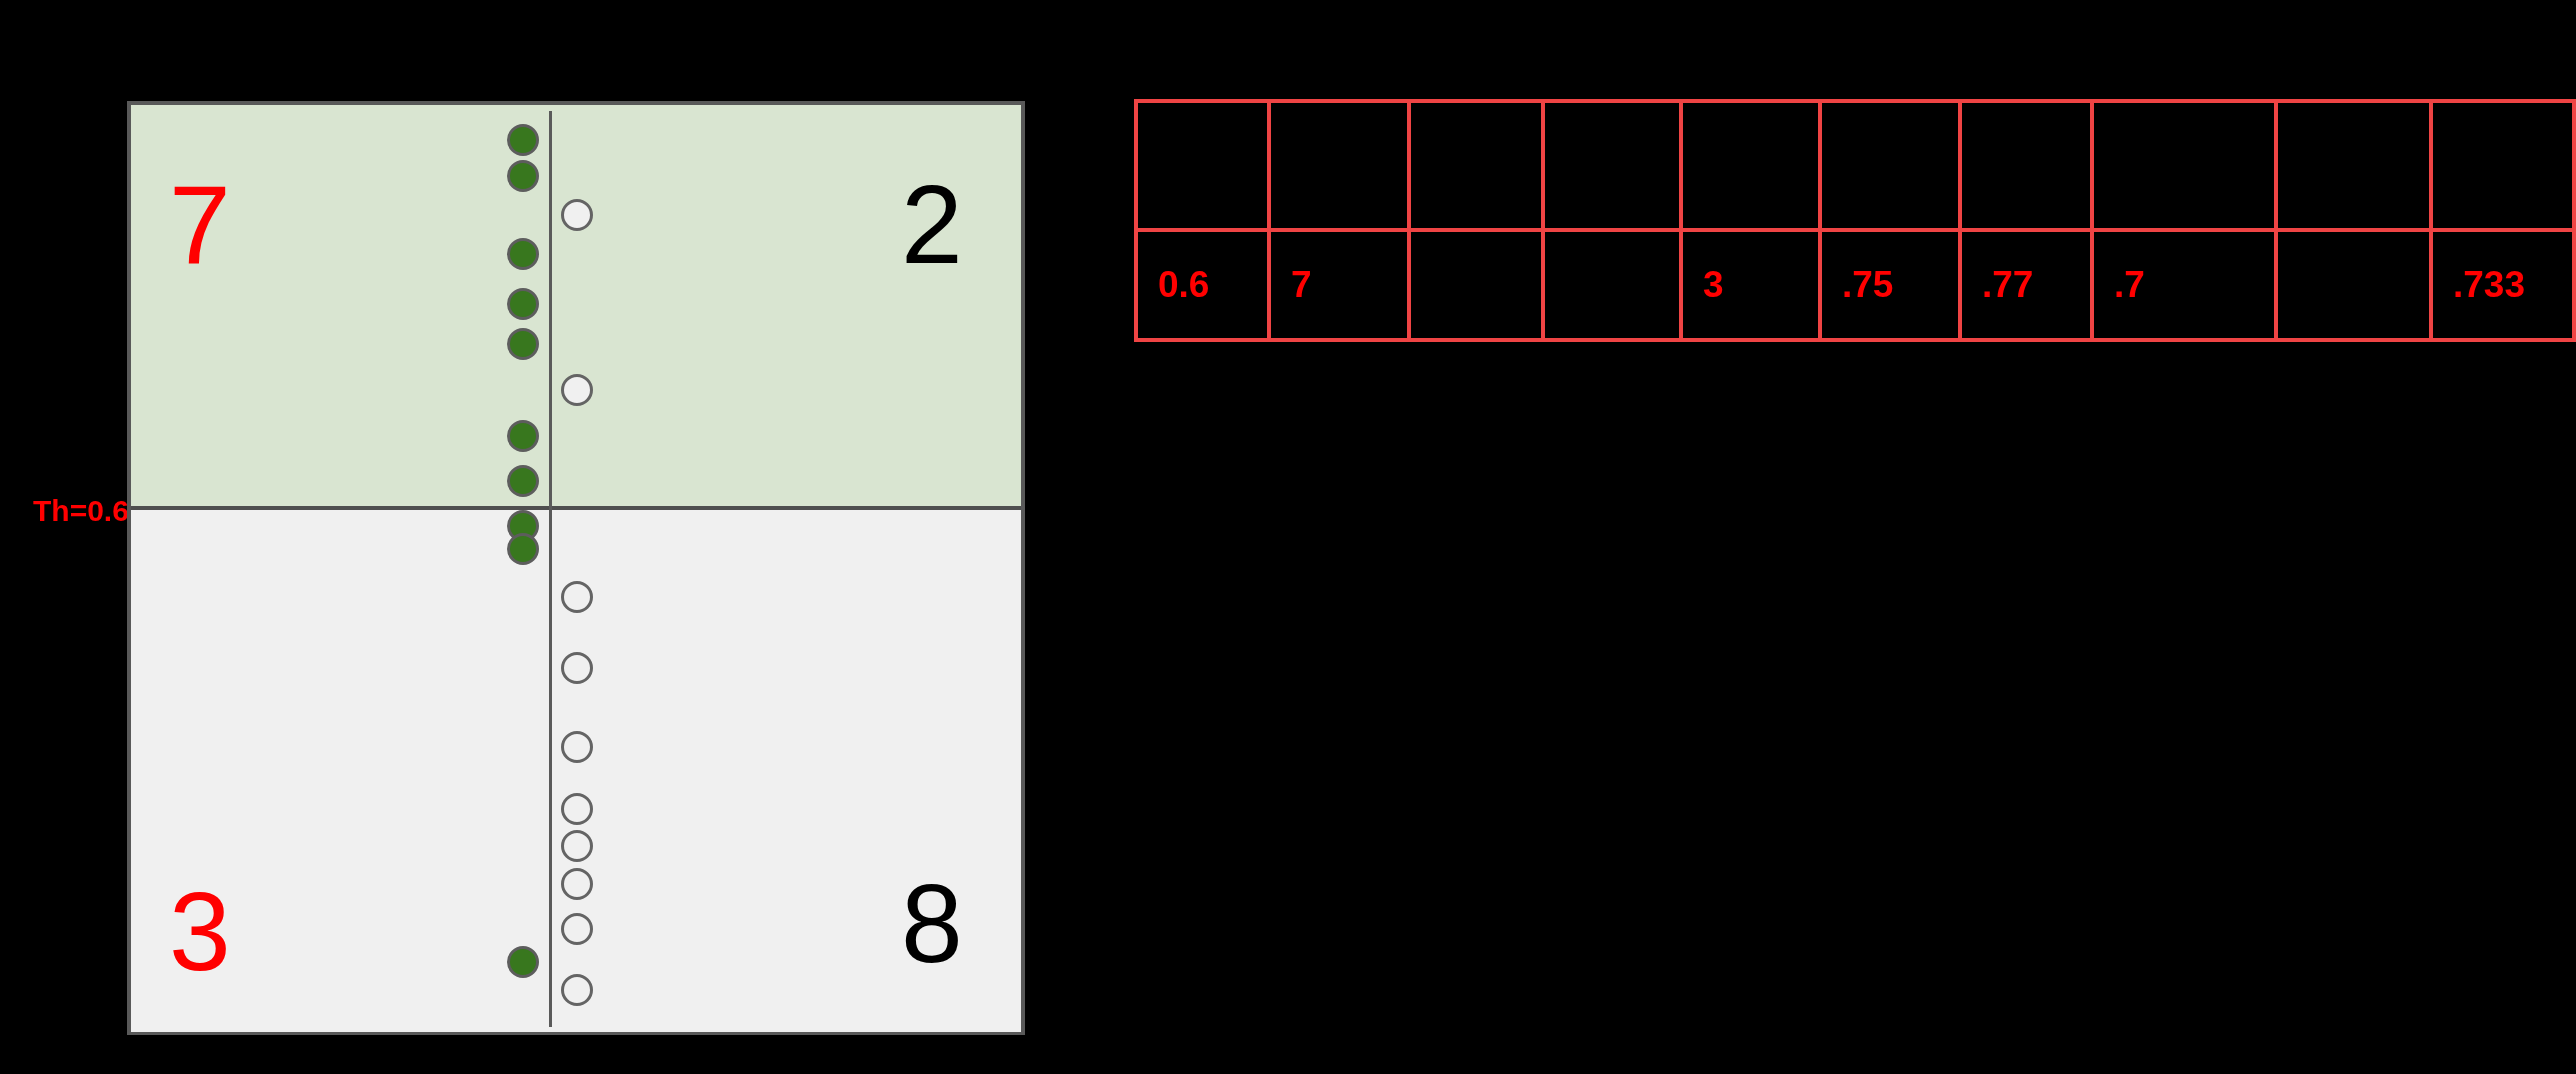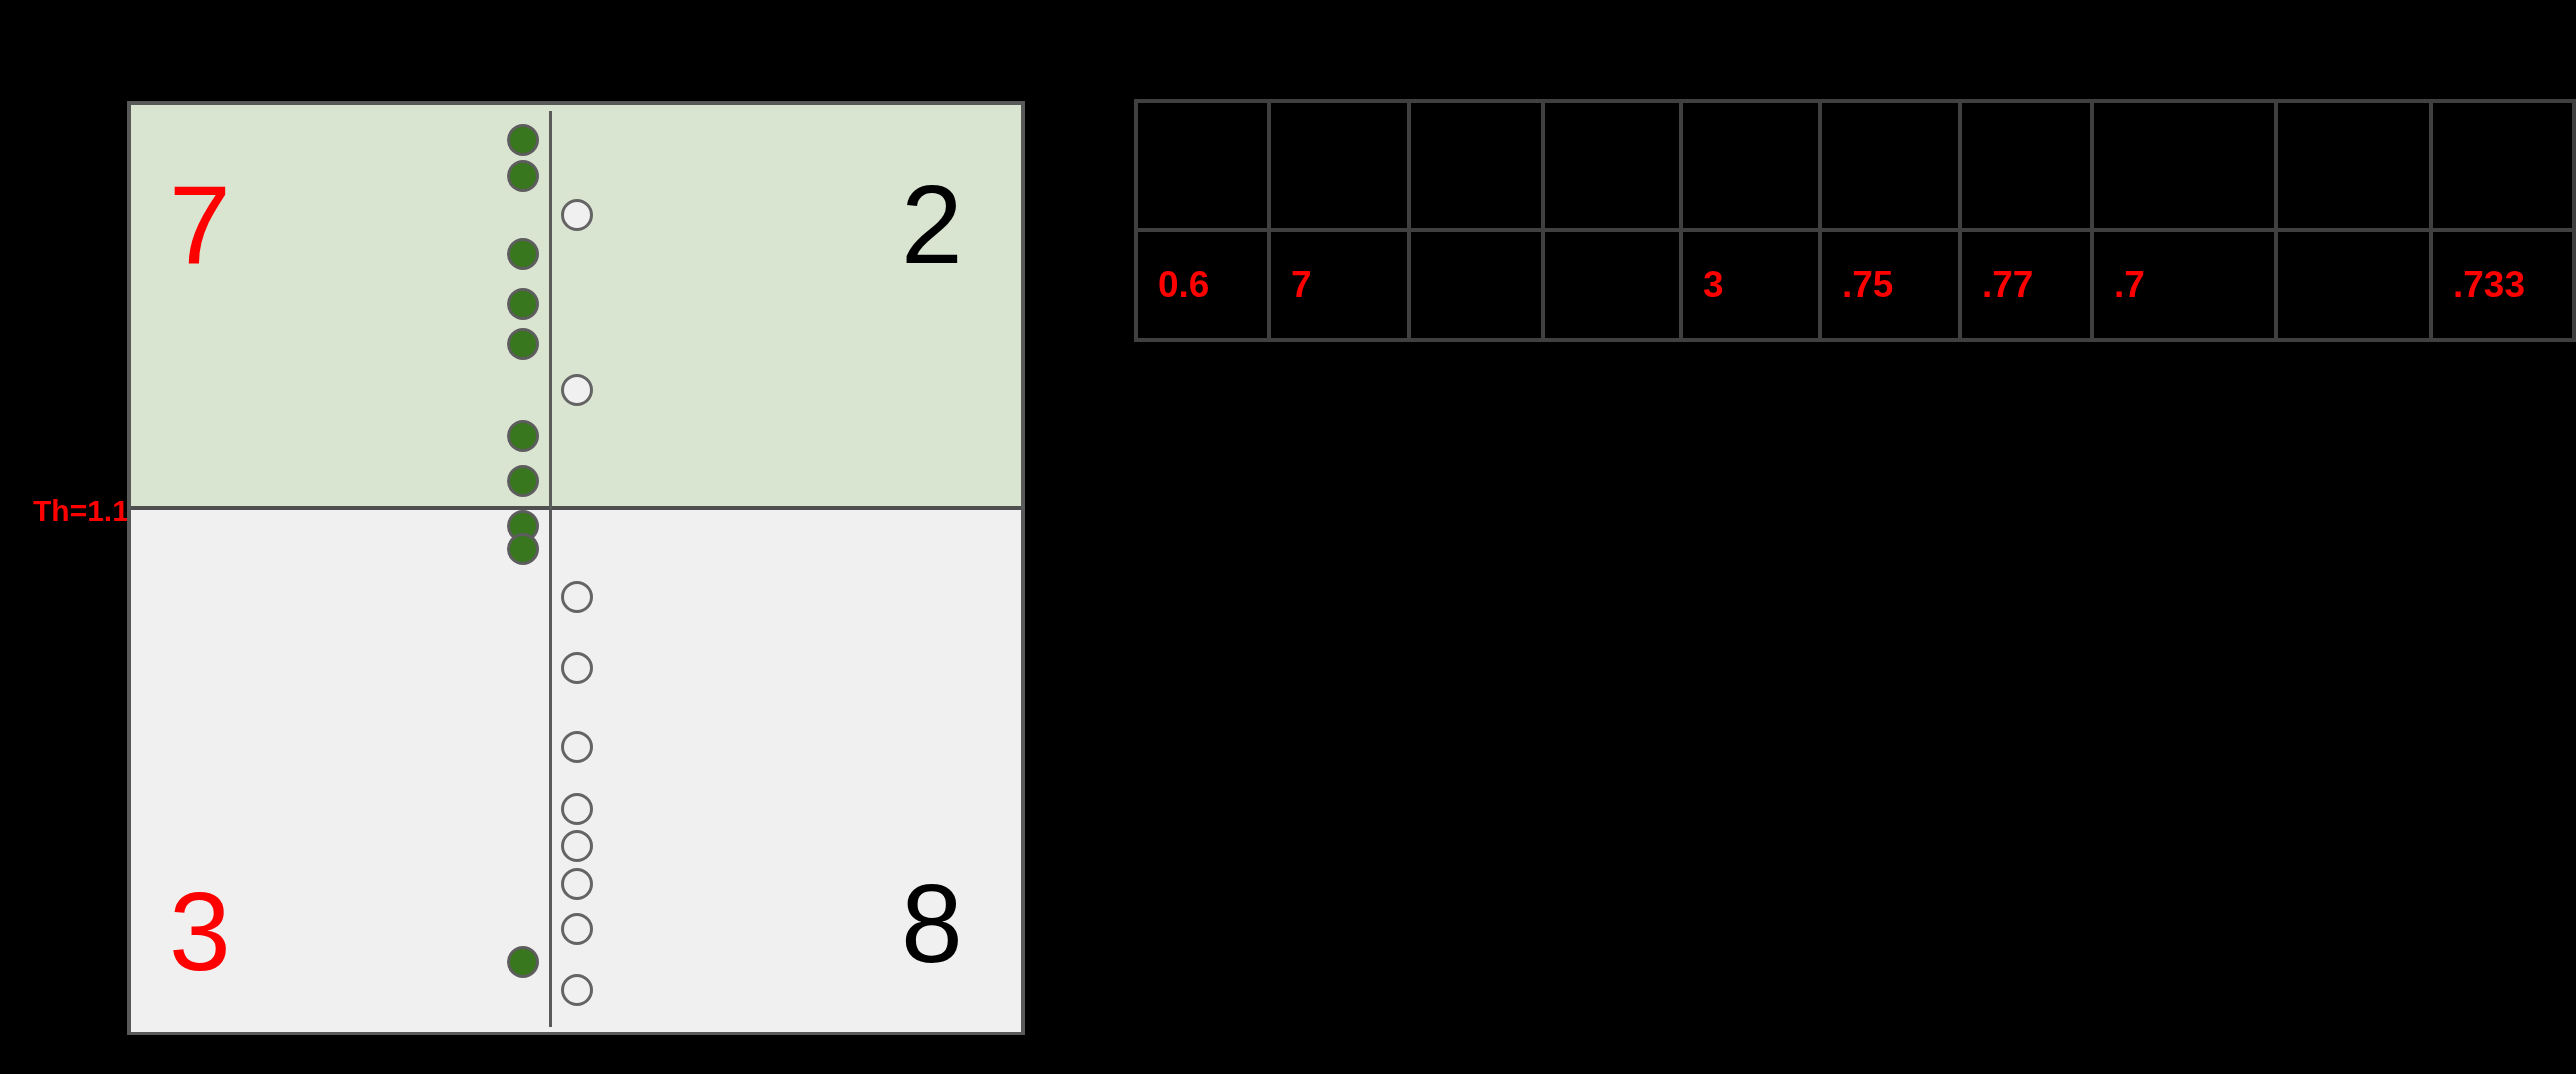--- a/index.html
+++ b/index.html
@@ -67,39 +67,39 @@
   }
 
   
   .metrics-table {
     position: absolute;
     left: 1134px; top: 99px;
     border-collapse: collapse;
     table-layout: fixed;
   }
   .metrics-table td {
-    border: 4px solid #404040;
+    border: 4px solid #ef4444;
     color: #ff0000;
     font-weight: 700;
     font-size: 37px;
     text-align: left;
     vertical-align: middle;
     padding: 0 0 0 20px;
     overflow: hidden;
     white-space: nowrap;
   }
   .metrics-table tr.r1 td { height: 125px; }
   .metrics-table tr.r2 td { height: 106px; }
 </style>
 </head>
 <body>
 
 <div class="canvas">
 
-  <div class="threshold-label">Th=1.1</div>
+  <div class="threshold-label">Th=0.6</div>
 
   <div class="scatter-box">
     <div class="region top"></div>
     <div class="threshold-line"></div>
     <div class="region bottom"></div>
     <div class="vline"></div>
 
     <div class="count red tl">7</div>
     <div class="count black tr">2</div>
     <div class="count red bl">3</div>

